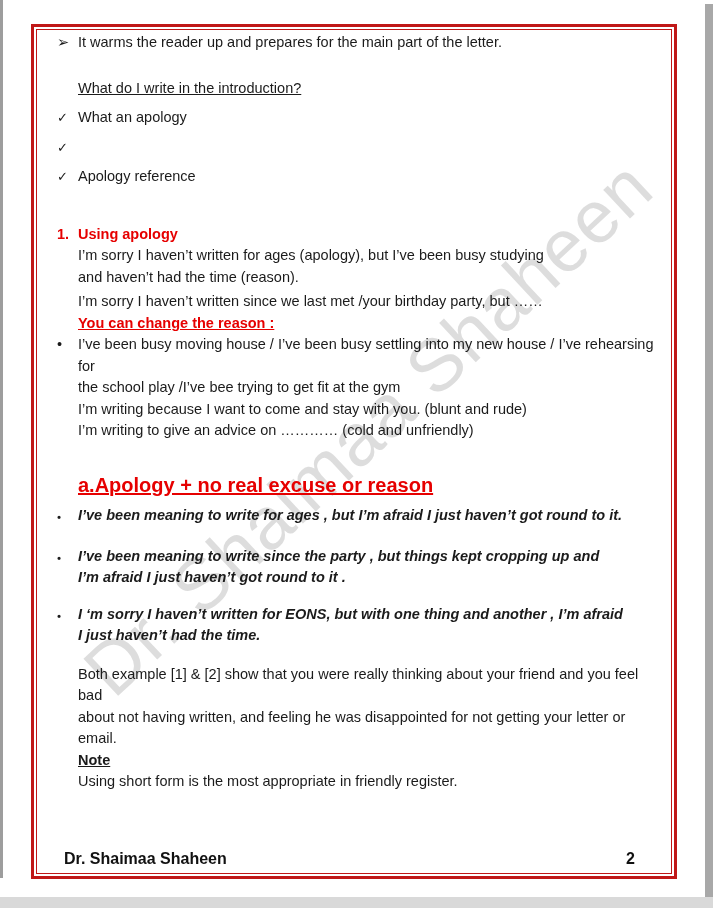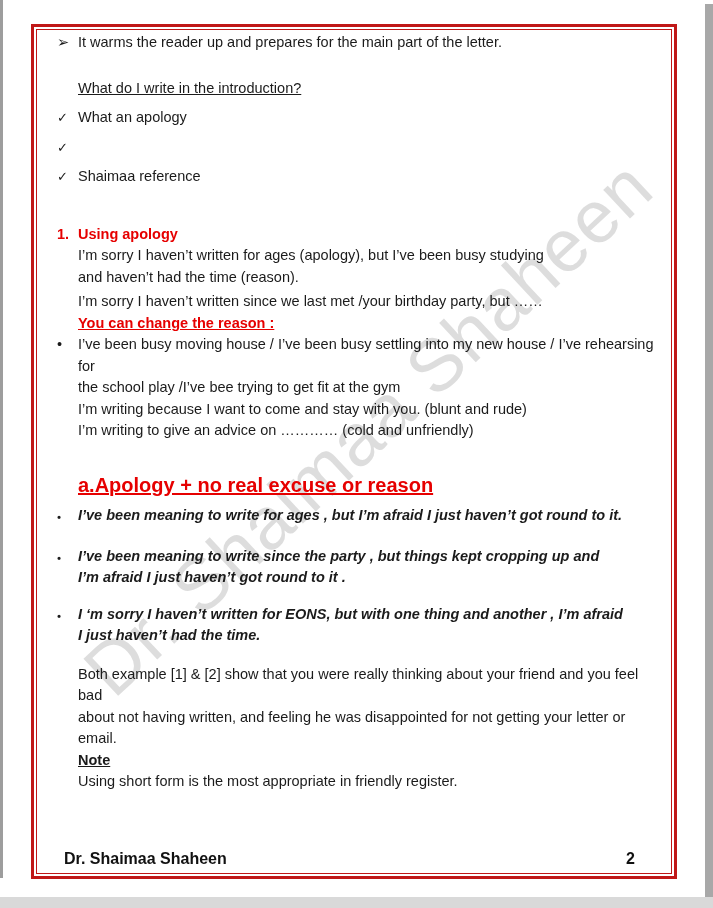--- a/index.html
+++ b/index.html
@@ -146,21 +146,21 @@
 
     <div class="row check-row">
       <span class="marker check-glyph">✓</span>
       <span>What an apology</span>
     </div>
     <div class="row check-row">
       <span class="marker check-glyph">✓</span>
     </div>
     <div class="row check-row">
       <span class="marker check-glyph">✓</span>
-      <span>Shaimaa reference</span>
+      <span>Apology reference</span>
     </div>
 
     <div class="row section1-title">
       <span class="num">1.</span>
       <span>Using apology</span>
     </div>
 
     <div class="para">I’m sorry I haven’t written for ages (apology), but I’ve been busy studying
 and haven’t had the time (reason).</div>
     <div class="para para2">I’m sorry I haven’t written since we last met /your birthday party, but ……</div>

